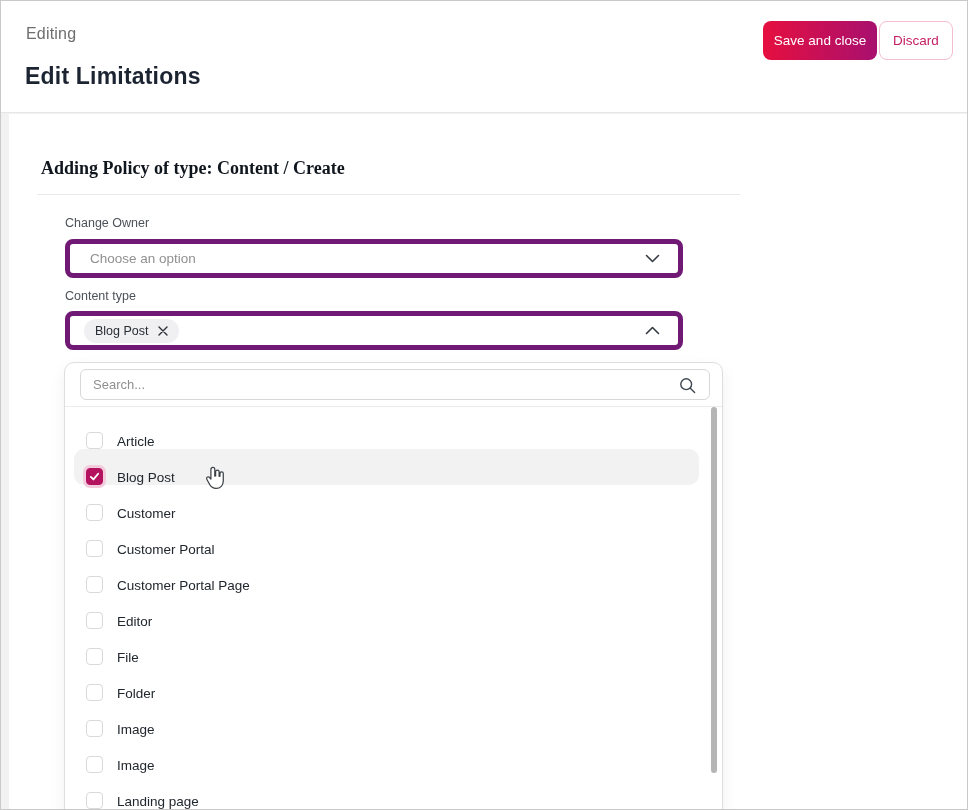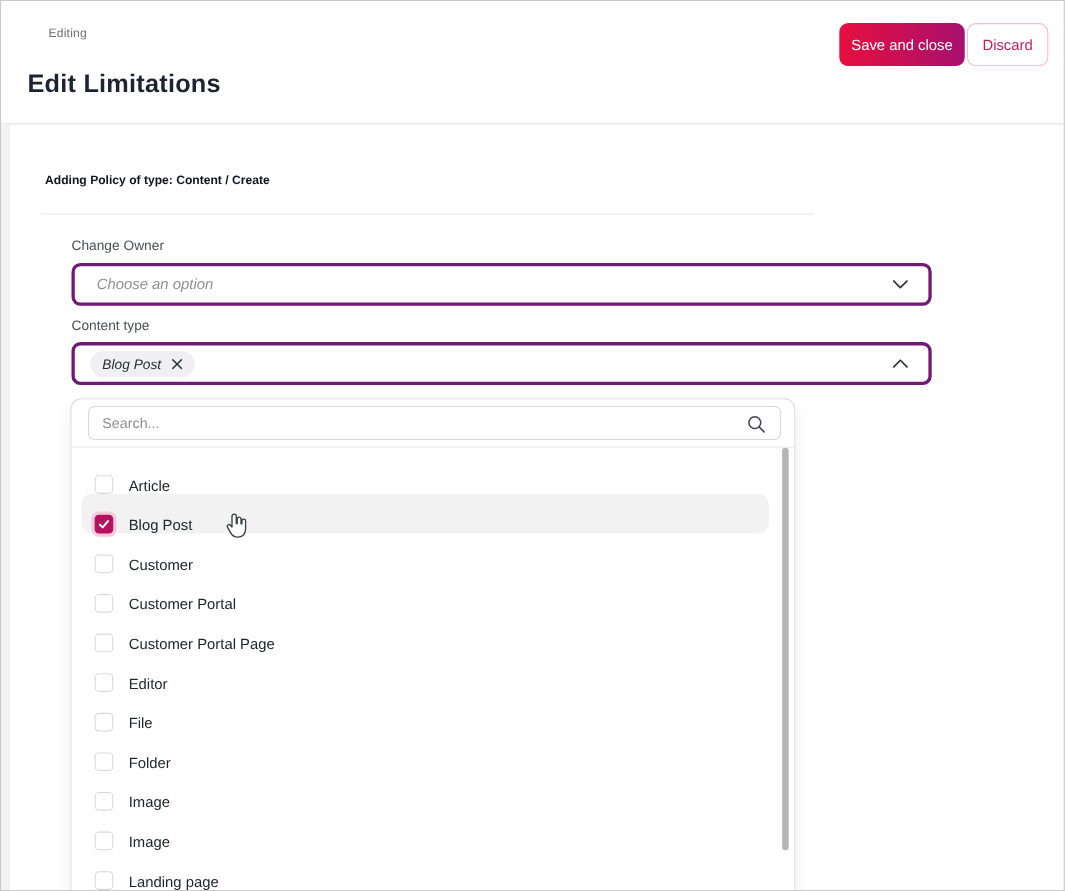--- a/index.html
+++ b/index.html
@@ -12,21 +12,21 @@
     overflow:hidden;
     color:#21272e;
   }
   
   .header {
     position:absolute; top:0; left:0; right:0; height:112px;
     background:#ffffff; border-bottom:1px solid #e6e6e6;
   }
   .eyebrow {
     position:absolute; left:25px; top:24px;
-    font-size:11px; color:#6e6e6e; letter-spacing:.2px;margin-left:18px;
+    font-size:16px; color:#6e6e6e; letter-spacing:.2px;
   }
   .page-title {
     position:absolute; left:24px; top:62px;
     font-size:23px; font-weight:700; color:#1c2431; letter-spacing:.2px;
   }
   .header-actions {
     position:absolute; right:14px; top:20px; display:flex; gap:2px;
   }
   .btn {
     height:39px; border-radius:8px; font-size:13.5px;
@@ -41,36 +41,36 @@
     width:74px; color:#c41e63; background:#ffffff;
     border:1px solid #f5bcd4;
   }
   
   .content {
     position:absolute; left:8px; top:113px; right:0; bottom:0;
     background:#ffffff;
   }
   .section-title {
     position:absolute; left:32px; top:44px;
-    font-size:11px; font-weight:700; color:#10161d;
+    font-size:18px; font-weight:700; color:#10161d;font-family:Liberation Serif, serif;
   }
   .section-divider {
     position:absolute; left:28px; top:80px; width:703px; height:1px;
     background:#e9e9e9;
   }
   .field-label {
     position:absolute; left:56px;
     font-size:12.5px; color:#4d5158;
   }
   .label-owner { top:102px; }
   .label-contenttype { top:175px; }
   .select-box {
-    position:absolute; left:56px; width:782px; height:39px;
-    border:3px solid #701a75; border-radius:8px; background:#fff;
-    display:flex; align-items:center; cursor:pointer;font-style:italic;
+    position:absolute; left:56px; width:618px; height:39px;
+    border:5px solid #701a75; border-radius:8px; background:#fff;
+    display:flex; align-items:center; cursor:pointer;
   }
   .select-owner { top:125px; padding:0 18px 0 20px; }
   .select-contenttype { top:197px; padding:0 18px 0 14px; }
   .select-placeholder { font-size:13.5px; color:#909090; flex:1; }
   .select-chevron { margin-left:auto; display:flex; align-items:center; }
   .chip {
     display:inline-flex; align-items:center; gap:9px;
     background:#f0f0f2; border-radius:13px; height:24px; padding:0 11px;
     font-size:12.5px; color:#272d34;
   }

